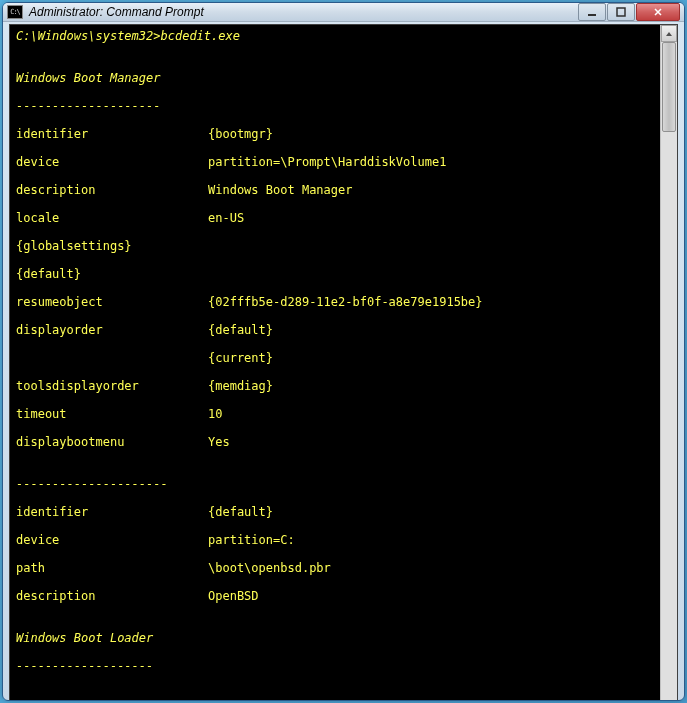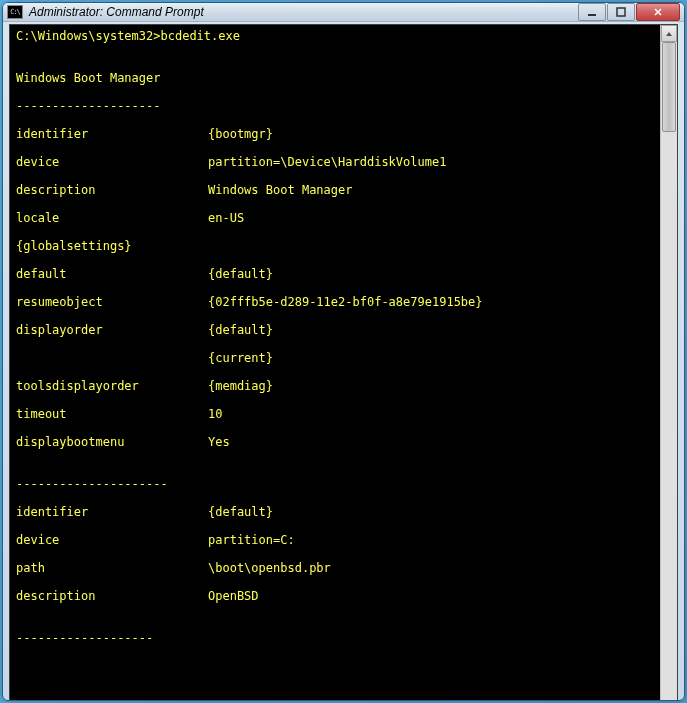--- a/index.html
+++ b/index.html
@@ -126,20 +126,21 @@
       top: 0;
       left: 1px;
       right: 1px;
       height: 90px;
       background: linear-gradient(90deg, #d8d8d8 0%, #c0c0c0 50%, #d8d8d8 100%);
       border: 1px solid #909090;
       border-radius: 2px;
     }
     .line {
       display: block;
+      font-style: italic;
     }
     .kv {
       display: flex;
     }
     .key {
       width: 192px;
       display: inline-block;
     }
     .val {
       display: inline-block;
@@ -170,38 +171,39 @@
       </div>
     </div>
   </div>
 
   <div class="console-area">
     <div class="console-content"><span class="line"><span>C:\Windows\system32&gt;</span><span>bcdedit.exe</span></span>
 <span class="line"></span>
 <span class="line">Windows Boot Manager</span>
 <span class="line">--------------------</span>
 <span class="kv"><span class="key">identifier</span><span class="val">{bootmgr}</span></span>
-<span class="kv"><span class="key">device</span><span class="val">partition=\Device\HarddiskVolume1</span></span>
+<span class="kv"><span class="key">device</span><span class="val">partition=\Prompt\HarddiskVolume1</span></span>
 <span class="kv"><span class="key">description</span><span class="val">Windows Boot Manager</span></span>
 <span class="kv"><span class="key">locale</span><span class="val">en-US</span></span>
 <span class="kv"><span class="val">{globalsettings}</span></span>
-<span class="kv"><span class="key">default</span><span class="val">{default}</span></span>
+<span class="kv"><span class="val">{default}</span></span>
 <span class="kv"><span class="key">resumeobject</span><span class="val">{02fffb5e-d289-11e2-bf0f-a8e79e1915be}</span></span>
 <span class="kv"><span class="key">displayorder</span><span class="val">{default}</span></span>
 <span class="kv"><span class="key"></span><span class="val">{current}</span></span>
 <span class="kv"><span class="key">toolsdisplayorder</span><span class="val">{memdiag}</span></span>
 <span class="kv"><span class="key">timeout</span><span class="val">10</span></span>
 <span class="kv"><span class="key">displaybootmenu</span><span class="val">Yes</span></span>
 <span class="line"></span>
 <span class="line">---------------------</span>
 <span class="kv"><span class="key">identifier</span><span class="val">{default}</span></span>
 <span class="kv"><span class="key">device</span><span class="val">partition=C:</span></span>
 <span class="kv"><span class="key">path</span><span class="val">\boot\openbsd.pbr</span></span>
 <span class="kv"><span class="key">description</span><span class="val">OpenBSD</span></span>
 <span class="line"></span>
+<span class="line">Windows Boot Loader</span>
 <span class="line">-------------------</span>
 
 
 
 
 
 
 
 
 

